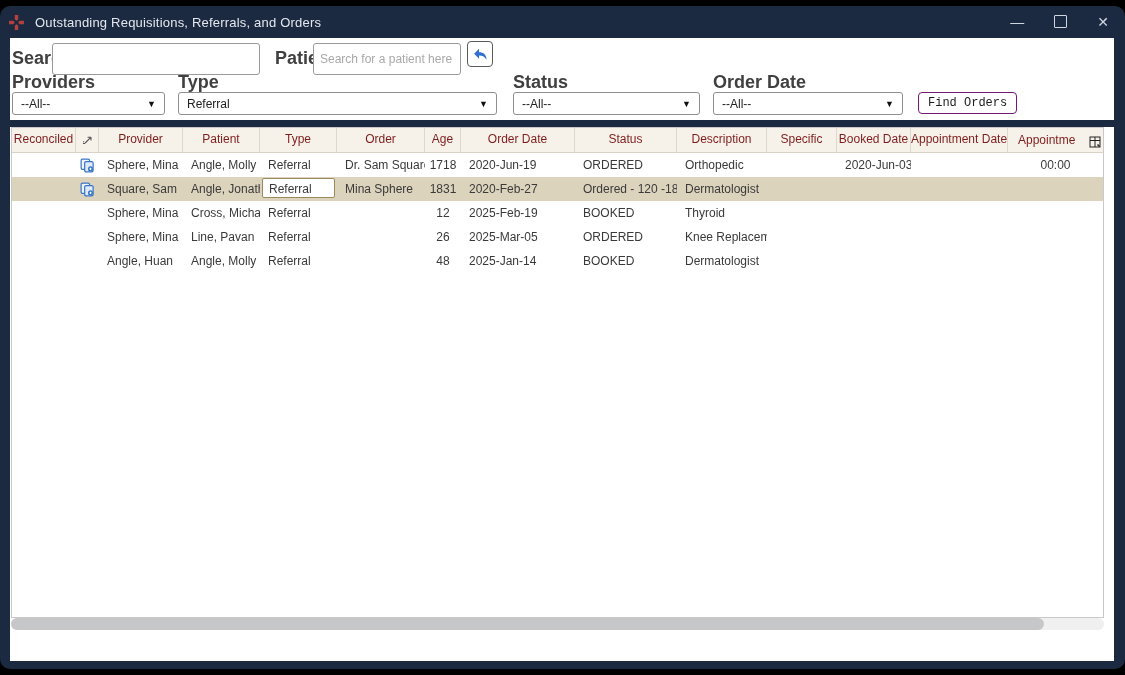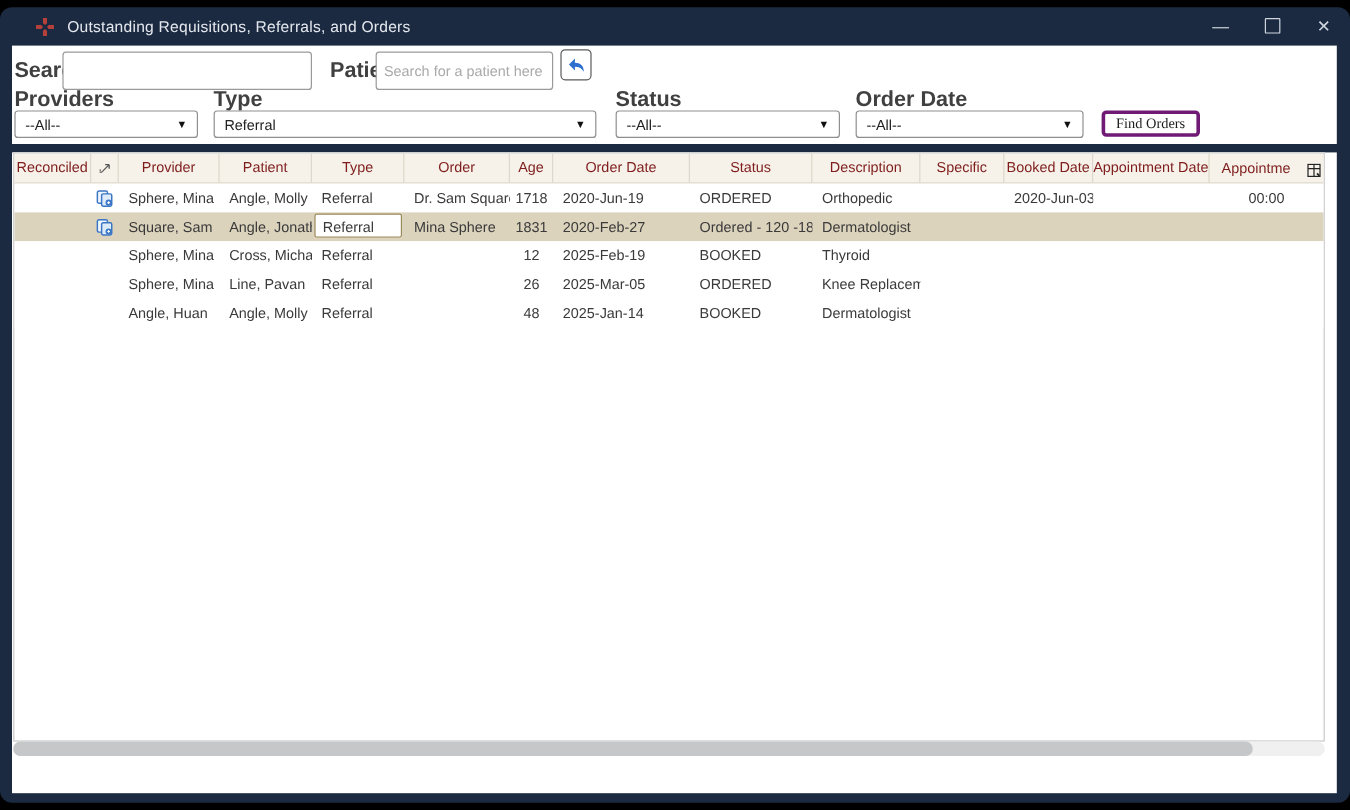--- a/index.html
+++ b/index.html
@@ -5,21 +5,21 @@
   html,body{margin:0;padding:0;}
   body{
     width:1125px;height:675px;background:#000;
     font-family:"Liberation Sans",sans-serif;position:relative;overflow:hidden;
   }
   .window{
     position:absolute;left:0;top:6px;width:1125px;height:663px;
     background:#1b2a40;border-radius:10px;overflow:hidden;
   }
   
-  .titlebar{position:relative;height:32px;display:flex;align-items:center;padding-left:29px;}
+  .titlebar{position:relative;height:32px;display:flex;align-items:center;padding-left:8px;}
   .app-icon{width:17px;height:17px;display:inline-block;}
   .titlebar .title{margin-left:10px;color:#e4e8ee;font-size:13px;letter-spacing:.2px;}
   .win-controls{position:absolute;right:16px;top:0;height:32px;display:flex;align-items:center;gap:30px;}
   .wc{color:#cfd6e0;font-size:14px;line-height:14px;cursor:default;text-align:center;}
   .wc-max{width:11px;height:11px;border:1.6px solid #cfd6e0;border-radius:1px;display:inline-block;}
   
   .content{position:absolute;left:10px;right:11px;top:32px;bottom:8px;background:#fff;}
   .lbl{position:absolute;font-size:18px;color:#404040;font-weight:bold;}
   .tinput{
     position:absolute;height:32px;border:1px solid #9a9a9a;border-radius:3px;
@@ -30,22 +30,22 @@
     position:absolute;width:26px;height:26px;border:1px solid #5a5a5a;border-radius:4px;
     background:#fff;display:flex;align-items:center;justify-content:center;padding:0;cursor:pointer;
   }
   .select{
     position:absolute;height:23px;border:1px solid #8f8f8f;border-radius:3px;background:#fff;
     font-size:12px;color:#222;display:flex;align-items:center;justify-content:space-between;
     padding:0 8px;box-sizing:border-box;cursor:pointer;
   }
   .select .arrow{font-size:9px;color:#111;}
   .pushbtn{
-    border:3px solid #701a75;border-radius:4px;background:#fff;color:#1c1c1c;
-    font-family:Liberation Serif, serif;font-size:12px;height:22px;padding:0 9px;cursor:pointer;
+    border:1px solid #701a75;border-radius:4px;background:#fff;color:#1c1c1c;
+    font-family:Liberation Mono, monospace;font-size:12px;height:22px;padding:0 9px;cursor:pointer;
   }
   .separator{position:absolute;left:-10px;right:-11px;top:82px;height:7px;background:#1b2a40;}
   
   .grid{position:absolute;left:1px;right:10px;top:89px;height:489px;border:1px solid #c9c9c9;background:#fff;overflow:hidden;}
   .gh{display:flex;height:24px;background:#f6f2e9;border-bottom:1px solid #d8d3c6;}
   .gh .hc{
     font-size:12px;color:#7f1d1d;text-align:center;line-height:23px;
     border-right:1px solid #ddd8cb;box-sizing:border-box;overflow:hidden;white-space:nowrap;
     flex:0 0 auto;position:relative;
   }

